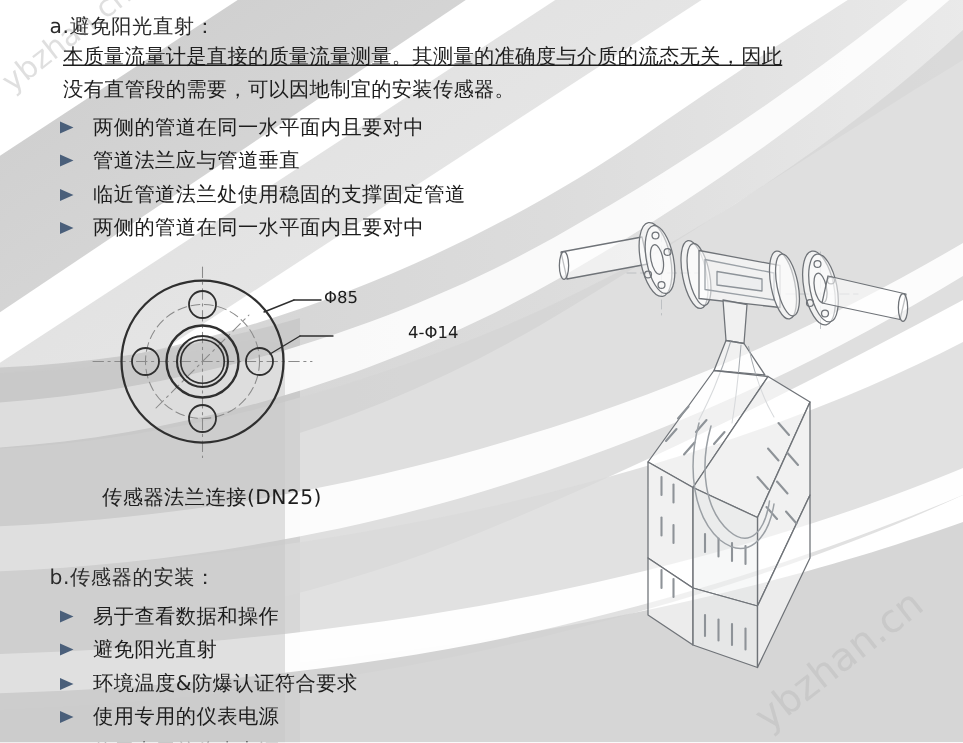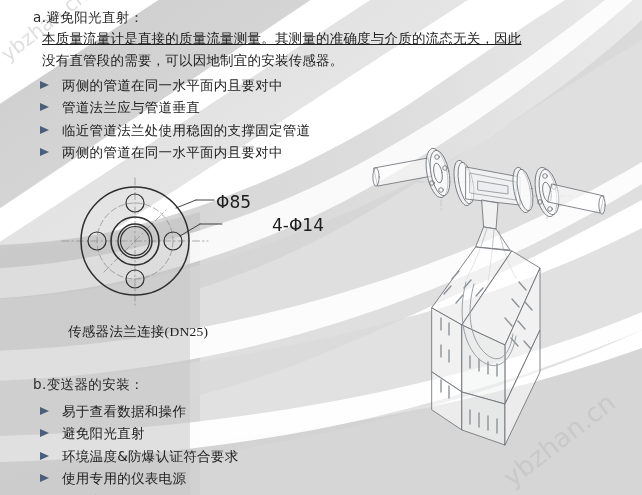--- a/index.html
+++ b/index.html
@@ -77,32 +77,31 @@
     left: -9px;
     top: -1.5px;
     width: 4px;
     height: 3px;
     background: #4a5f7a;
   }
 
   
   .dim-label {
     position: absolute;
-    font-size: 17px;
+    font-size: 11px;
     color: #1c1c1c;
     font-family: "DejaVu Sans", "Liberation Sans", sans-serif;
     white-space: nowrap;
   }
   .fig-caption {
     position: absolute;
     font-size: 13.5px;
     color: #1d1d1d;
     letter-spacing: 0.3px;
     white-space: nowrap;
-    font-family: Liberation Serif, serif;
   }
 </style>
 </head>
 <body>
 
 <div id="page">
 
   <svg id="bg-svg" viewBox="0 0 642 495">
     <defs>
       <linearGradient id="gradDiagA" x1="0" y1="0" x2="1" y2="1">
@@ -403,21 +402,21 @@
         <span class="bullet-arrow"></span>
         <span>两侧的管道在同一水平面内且要对中</span>
       </li>
     </ul>
 
     <div class="dim-label" style="left:216px; top:192px;">Φ85</div>
     <div class="dim-label" style="left:224px; top:215px;margin-left:48px;">4-Φ14</div>
 
     <div class="fig-caption" style="left:68px; top:323px;">传感器法兰连接(DN25)</div>
 
-    <div class="section-title" style="left:33px; top:376px;">b.变送器的安装：</div>
+    <div class="section-title" style="left:33px; top:376px;">b.传感器的安装：</div>
 
     <ul class="bullet-list" style="left:40px; top:400px;">
       <li class="bullet-item">
         <span class="bullet-arrow"></span>
         <span>易于查看数据和操作</span>
       </li>
       <li class="bullet-item">
         <span class="bullet-arrow"></span>
         <span>避免阳光直射</span>
       </li>

